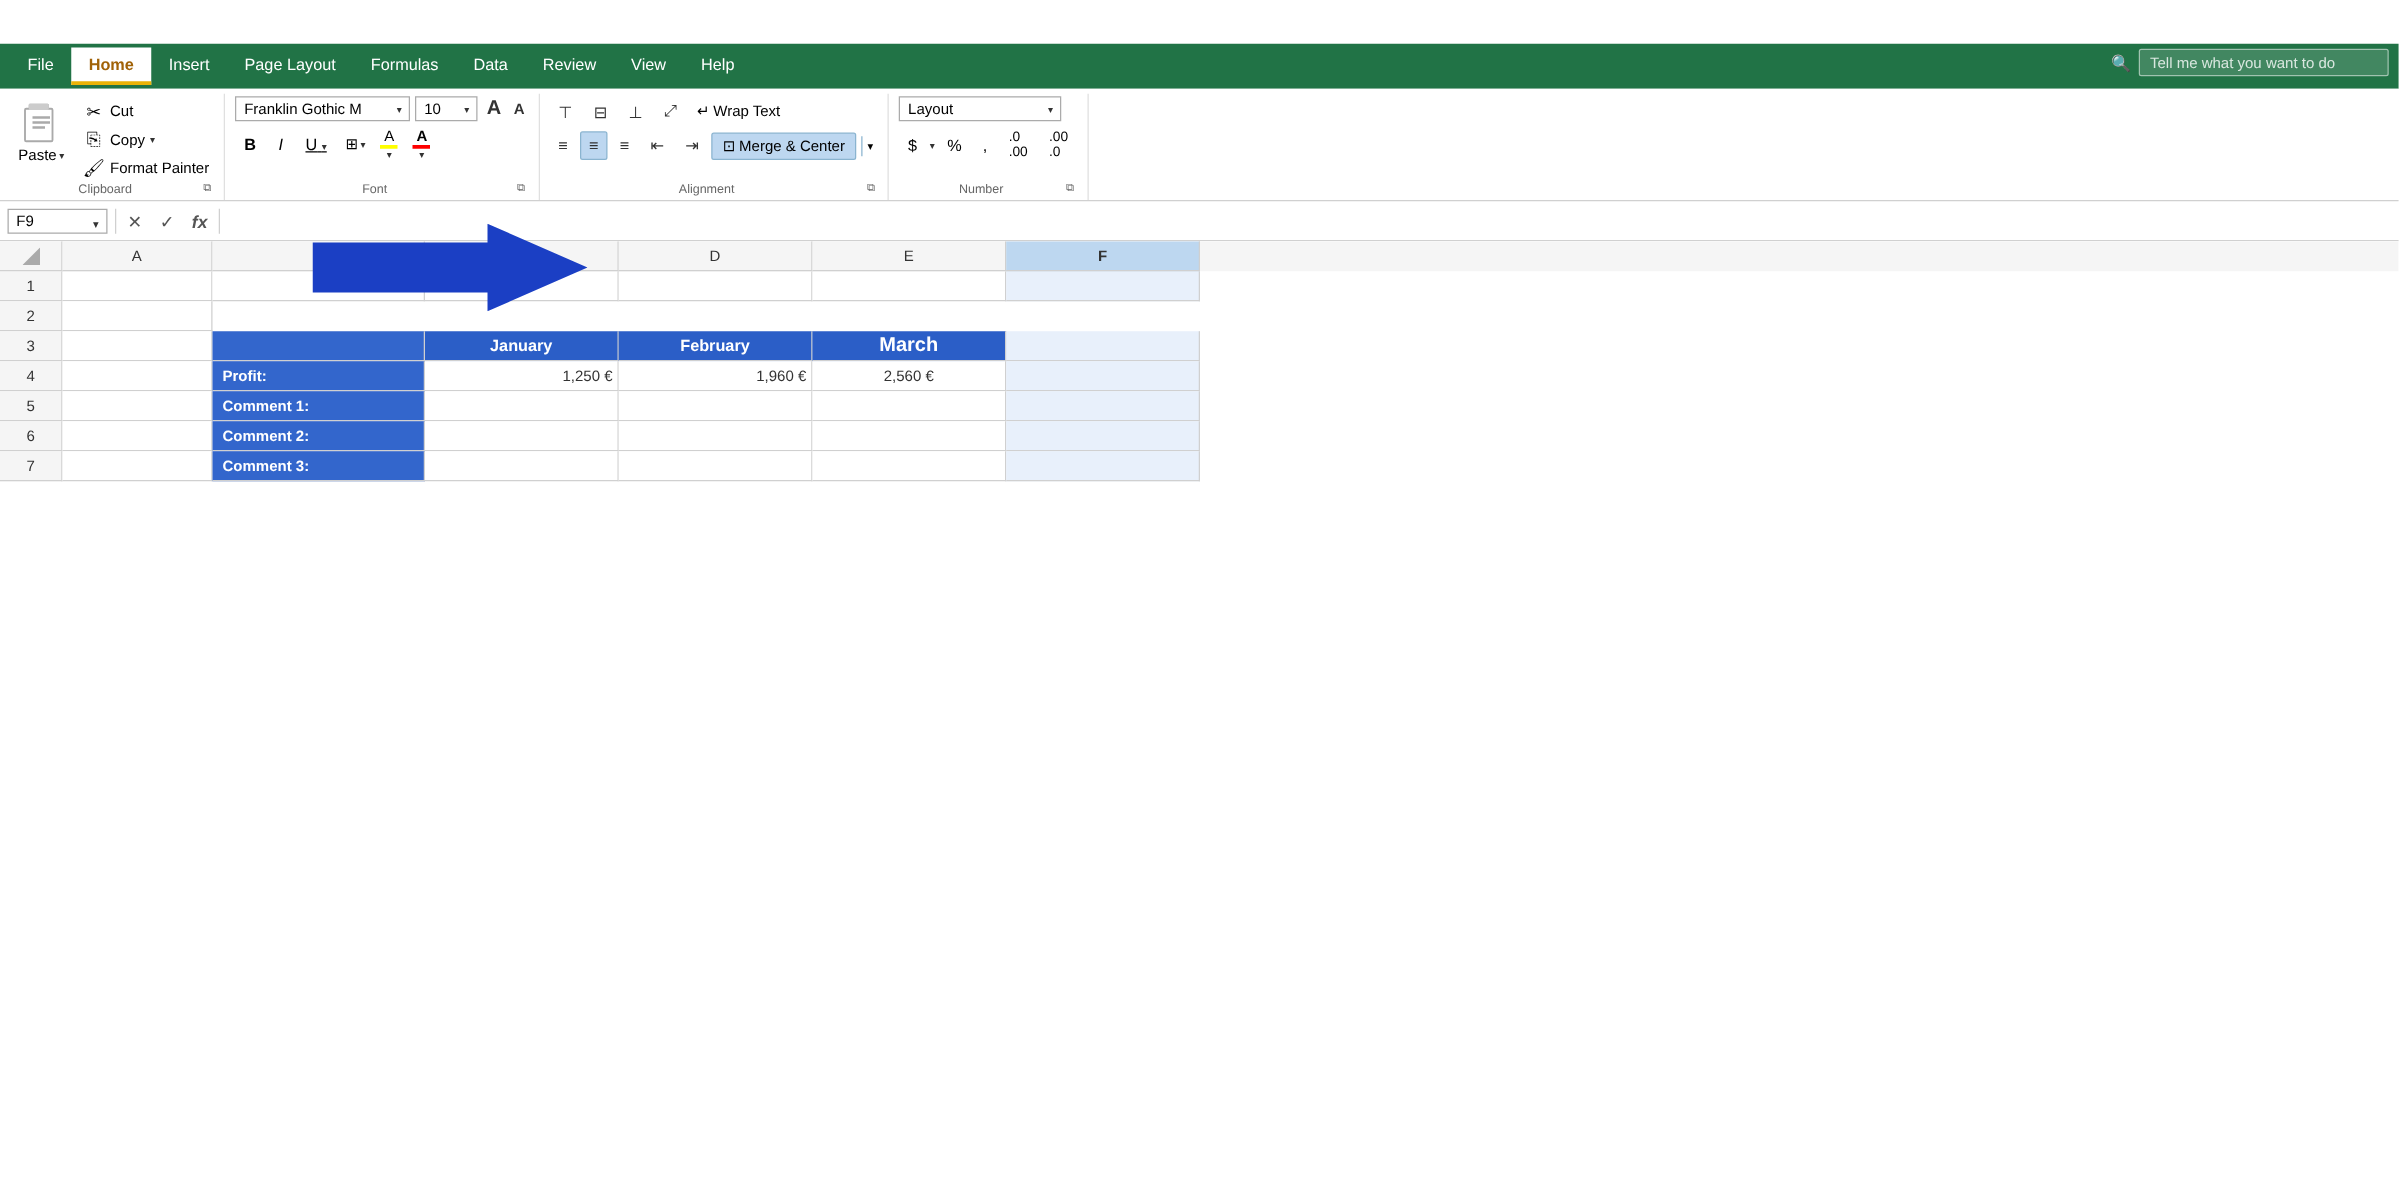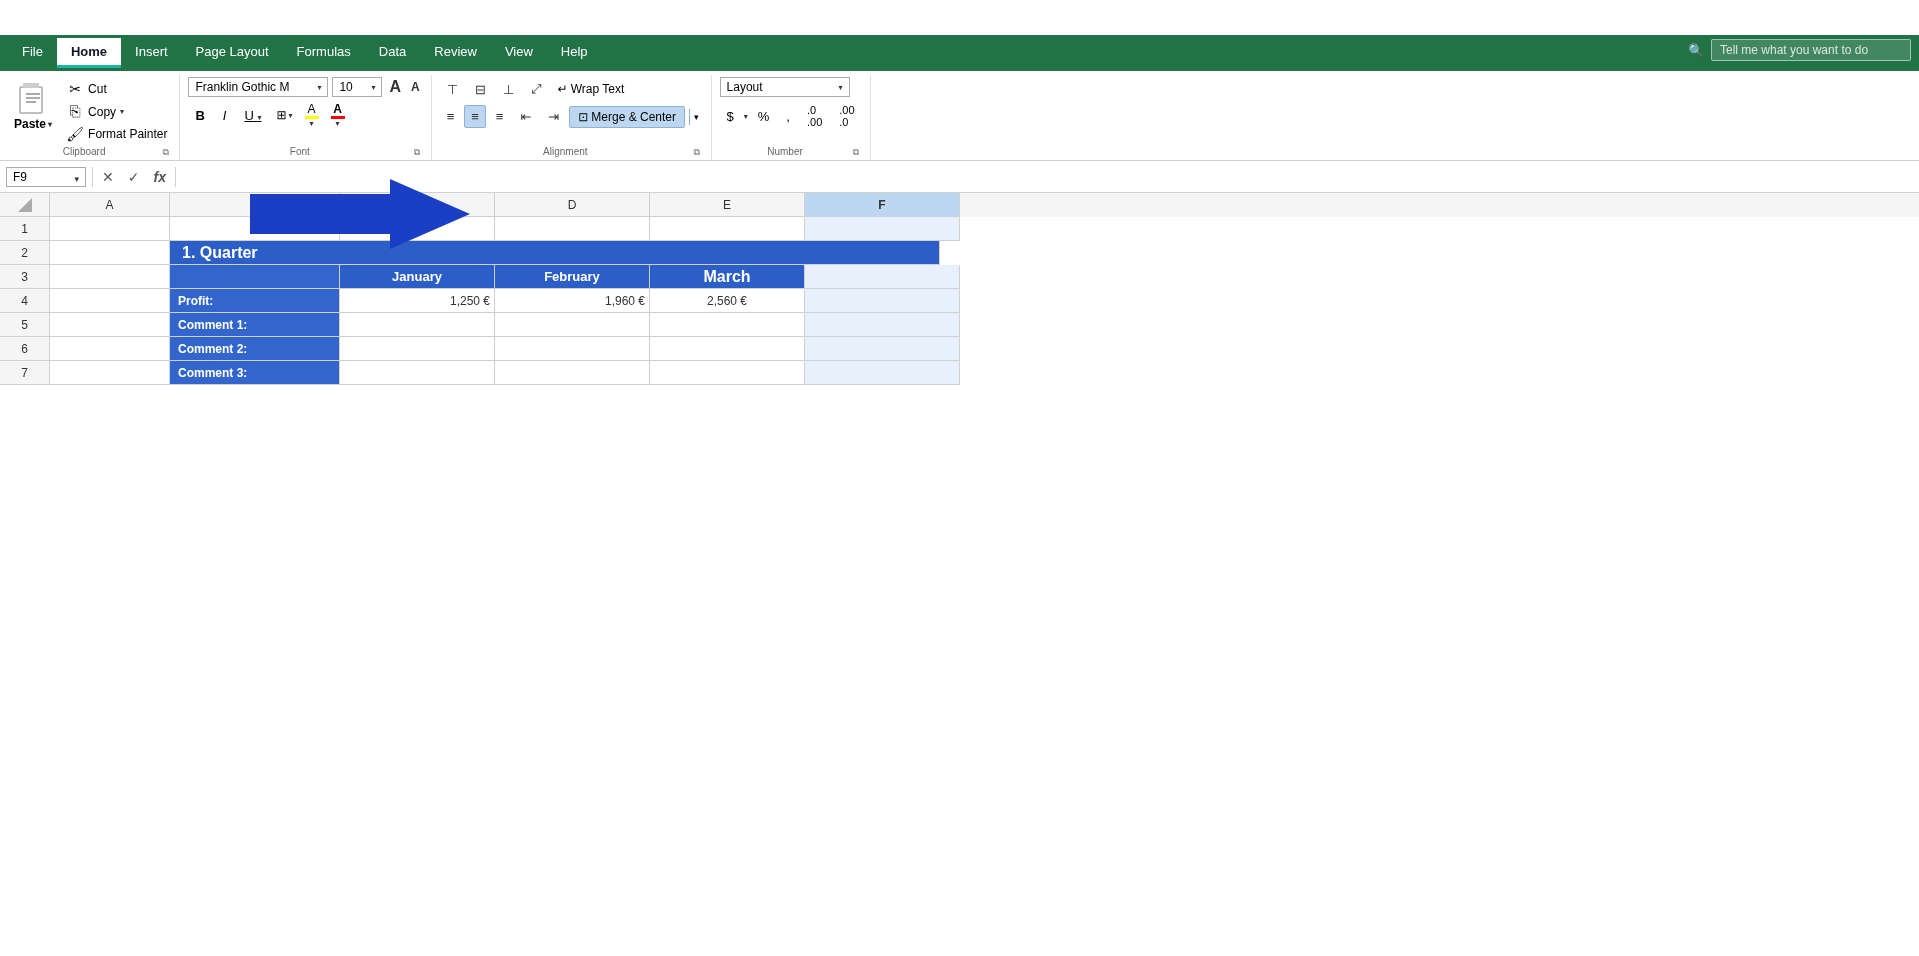--- a/index.html
+++ b/index.html
@@ -16,22 +16,22 @@
     }
     .ribbon-tab {
       color: #fff;
       padding: 6px 14px;
       cursor: pointer;
       font-size: 13px;
       border-bottom: 3px solid transparent;
     }
     .ribbon-tab.active {
       background: #fff;
-      color: #0f172a;
-      border-bottom: 3px solid #14b8a6;
+      color: #a16207;
+      border-bottom: 3px solid #eab308;
       font-weight: 600;
     }
     .ribbon-search {
       margin-left: auto;
       display: flex;
       align-items: center;
       color: #fff;
       font-size: 13px;
       gap: 6px;
       padding-bottom: 6px;
@@ -73,21 +73,21 @@
     .ribbon-group-label {
       font-size: 10px;
       color: #666;
       text-align: center;
       margin-top: auto;
       padding: 2px 0 3px 0;
       width: 100%;
     }
     .ribbon-group-label-row {
       display: flex;
-      align-items: center;
+      align-items: flex-start;
       justify-content: space-between;
       width: 100%;
     }
     .group-expand-btn {
       width: 12px;
       height: 12px;
       cursor: pointer;
       color: #666;
       font-size: 9px;
       display: flex;
@@ -97,21 +97,20 @@
 
     
     .paste-btn {
       display: flex;
       flex-direction: column;
       align-items: center;
       cursor: pointer;
       padding: 4px 6px;
       border-radius: 2px;
       min-width: 50px;
-      font-weight: bold;
     }
     .paste-icon {
       width: 36px;
       height: 36px;
       display: flex;
       align-items: center;
       justify-content: center;
       font-size: 28px;
     }
     .clipboard-right {
@@ -652,23 +651,20 @@
       <div class="grid-cell" style="width:155px;min-width:155px;"></div>
       <div class="grid-cell" style="width:155px;min-width:155px;"></div>
       <div class="grid-cell" style="width:155px;min-width:155px;"></div>
       <div class="grid-cell active-col" style="width:155px;min-width:155px;"></div>
     </div>
 
     <div class="grid-row">
       <div class="row-header">2</div>
       <div class="grid-cell" style="width:120px;min-width:120px;"></div>
 
-      <div class="grid-cell cell-blue-header" style="width:770px;min-width:770px;font-size:16px;font-weight:bold;padding-left:12px;">
-        <span>1. Quarter</span>
-      </div>
     </div>
 
     <div class="grid-row">
       <div class="row-header">3</div>
       <div class="grid-cell" style="width:120px;min-width:120px;"></div>
       <div class="grid-cell cell-blue-label" style="width:170px;min-width:170px;"></div>
       <div class="grid-cell cell-blue-month" style="width:155px;min-width:155px;font-weight:bold;font-size:13px;justify-content:center;">
         <span>January</span>
       </div>
       <div class="grid-cell cell-blue-month" style="width:155px;min-width:155px;font-weight:bold;font-size:13px;justify-content:center;">

